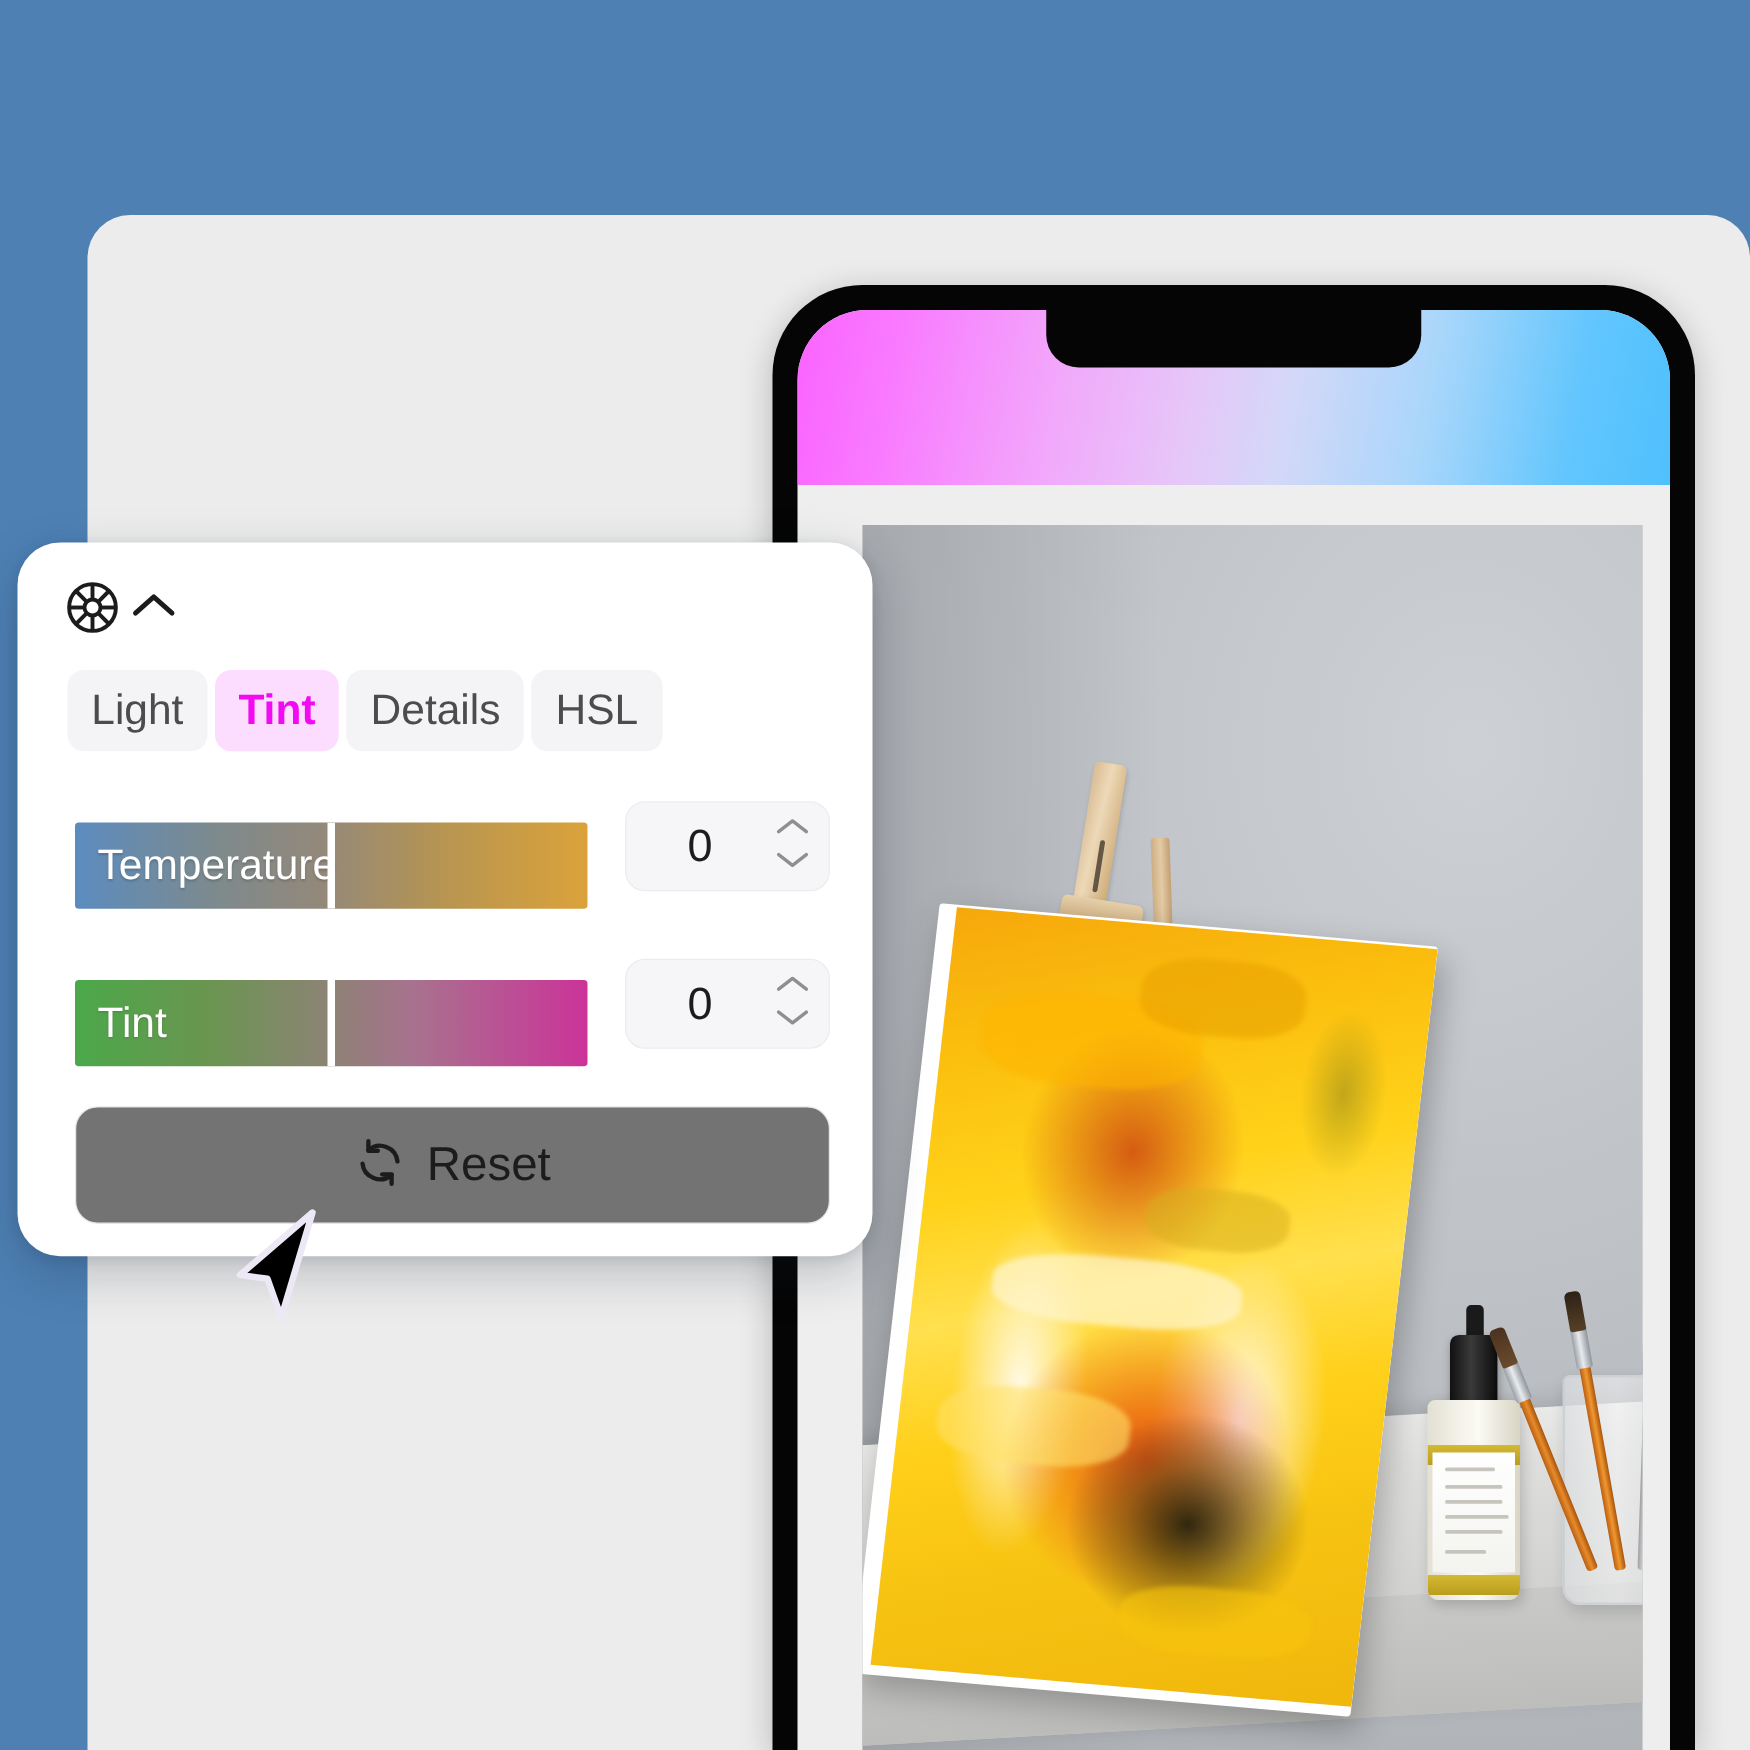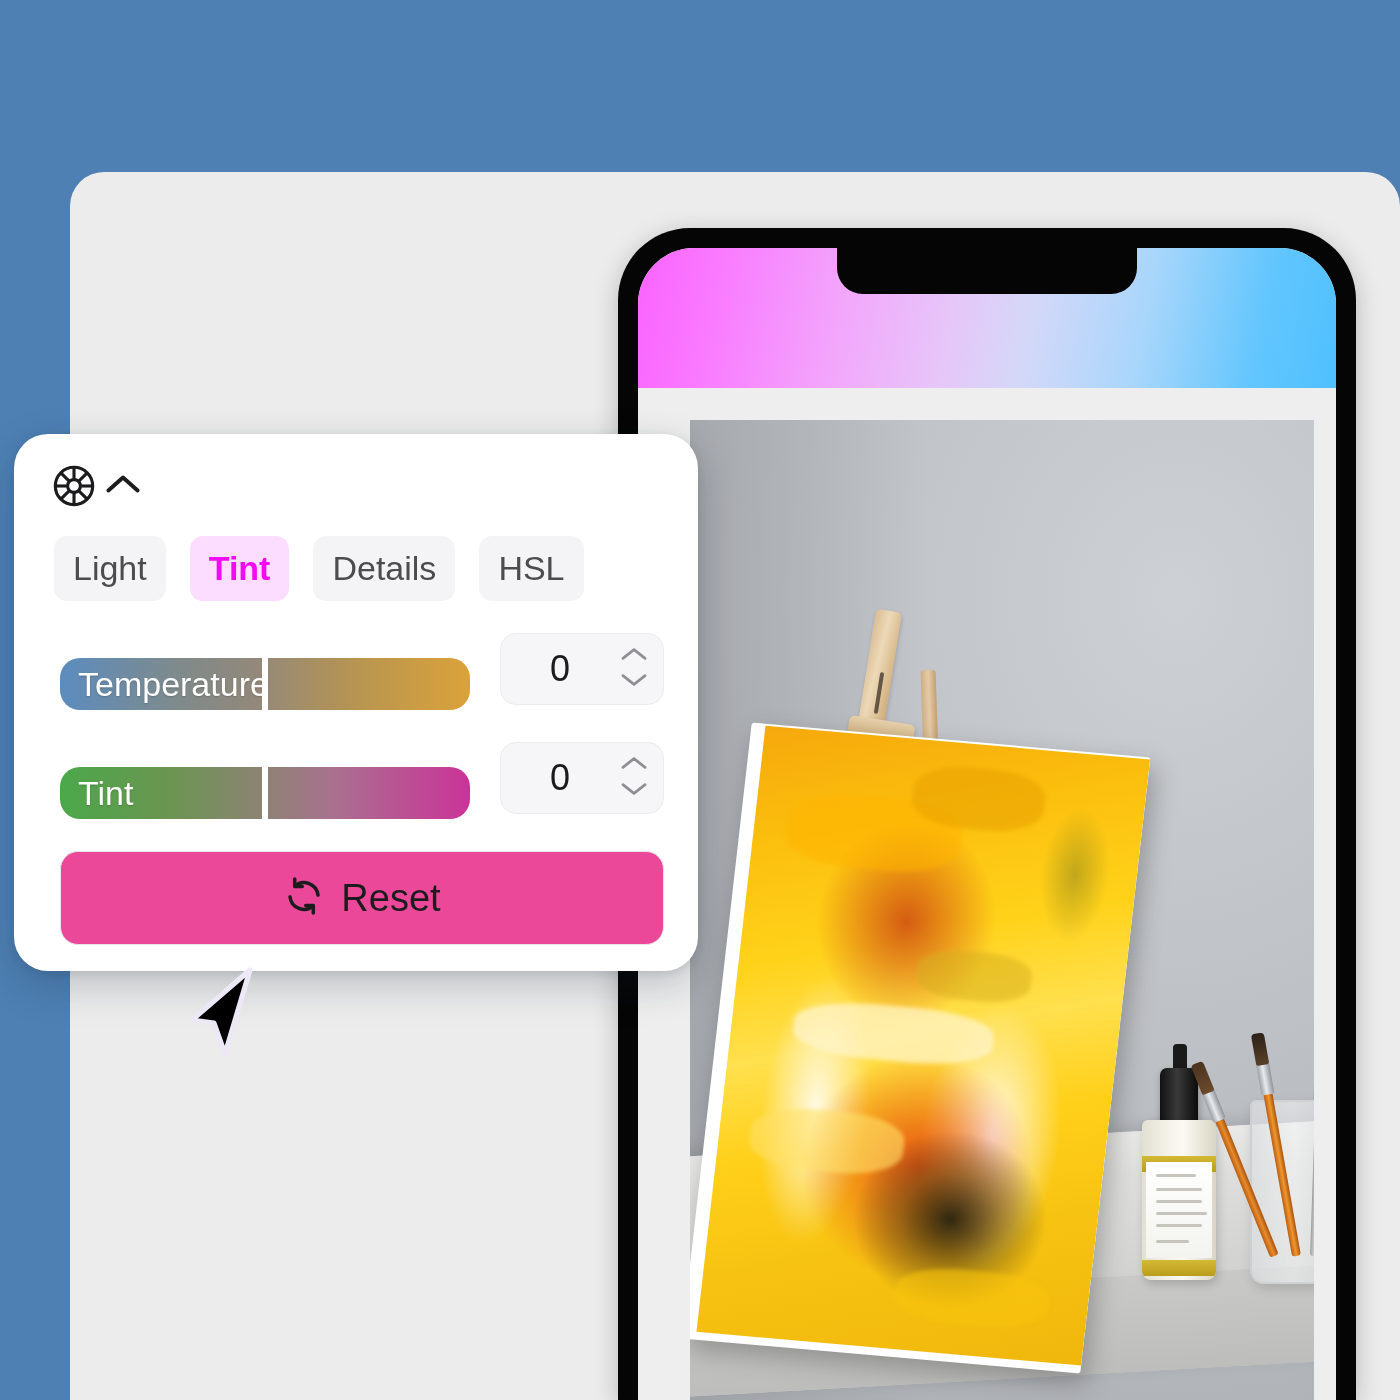--- a/index.html
+++ b/index.html
@@ -319,21 +319,21 @@
   .wheel-icon svg { display: block; }
   .chev-btn {
     width: 54px; height: 44px;
     display: flex; align-items: center; justify-content: center;
     cursor: pointer;
   }
 
   
   #tabs {
     display: flex;
-    gap: 24px;
+    gap: 6px;
     padding: 22px 34px 0 40px;
   }
   .tab {
     background: #f4f4f6;
     border-radius: 13px;
     padding: 13px 19px;
     font-size: 34px;
     color: #4c4c4f;
     white-space: nowrap;
     cursor: pointer;
@@ -349,22 +349,22 @@
   .slider-row {
     display: flex;
     align-items: center;
     gap: 30px;
     padding: 0 34px 0 46px;
     margin-top: 26px;
   }
   .slider-track {
     position: relative;
     flex: 1;
-    height: 52px;
-    border-radius: 20px;
+    height: 69px;
+    border-radius: 3px;
     overflow: hidden;
     cursor: pointer;
     margin-top: 31px;
   }
   .slider-track.temp {
     background: linear-gradient(90deg, #5b8cbf 0%, #7e8a8c 28%, #93887a 48%, #b79551 72%, #dba23a 100%);
   }
   .slider-track.tint {
     background: linear-gradient(90deg, #4ba84a 0%, #6a9550 26%, #8a8472 48%, #a8728e 66%, #cb3399 100%);
   }
@@ -412,21 +412,21 @@
     align-items: center;
     cursor: pointer;
   }
 
   
   #reset-btn {
     margin: 32px 34px 0 46px;
     height: 92px;
     border: 1px solid #e6e6e9;
     border-radius: 18px;
-    background: #ec4899;
+    background: #737373;
     display: flex;
     align-items: center;
     justify-content: center;
     gap: 16px;
     cursor: pointer;
   }
   #reset-label {
     font-size: 38px;
     color: #1c1c1e;
     font-weight: 400;

